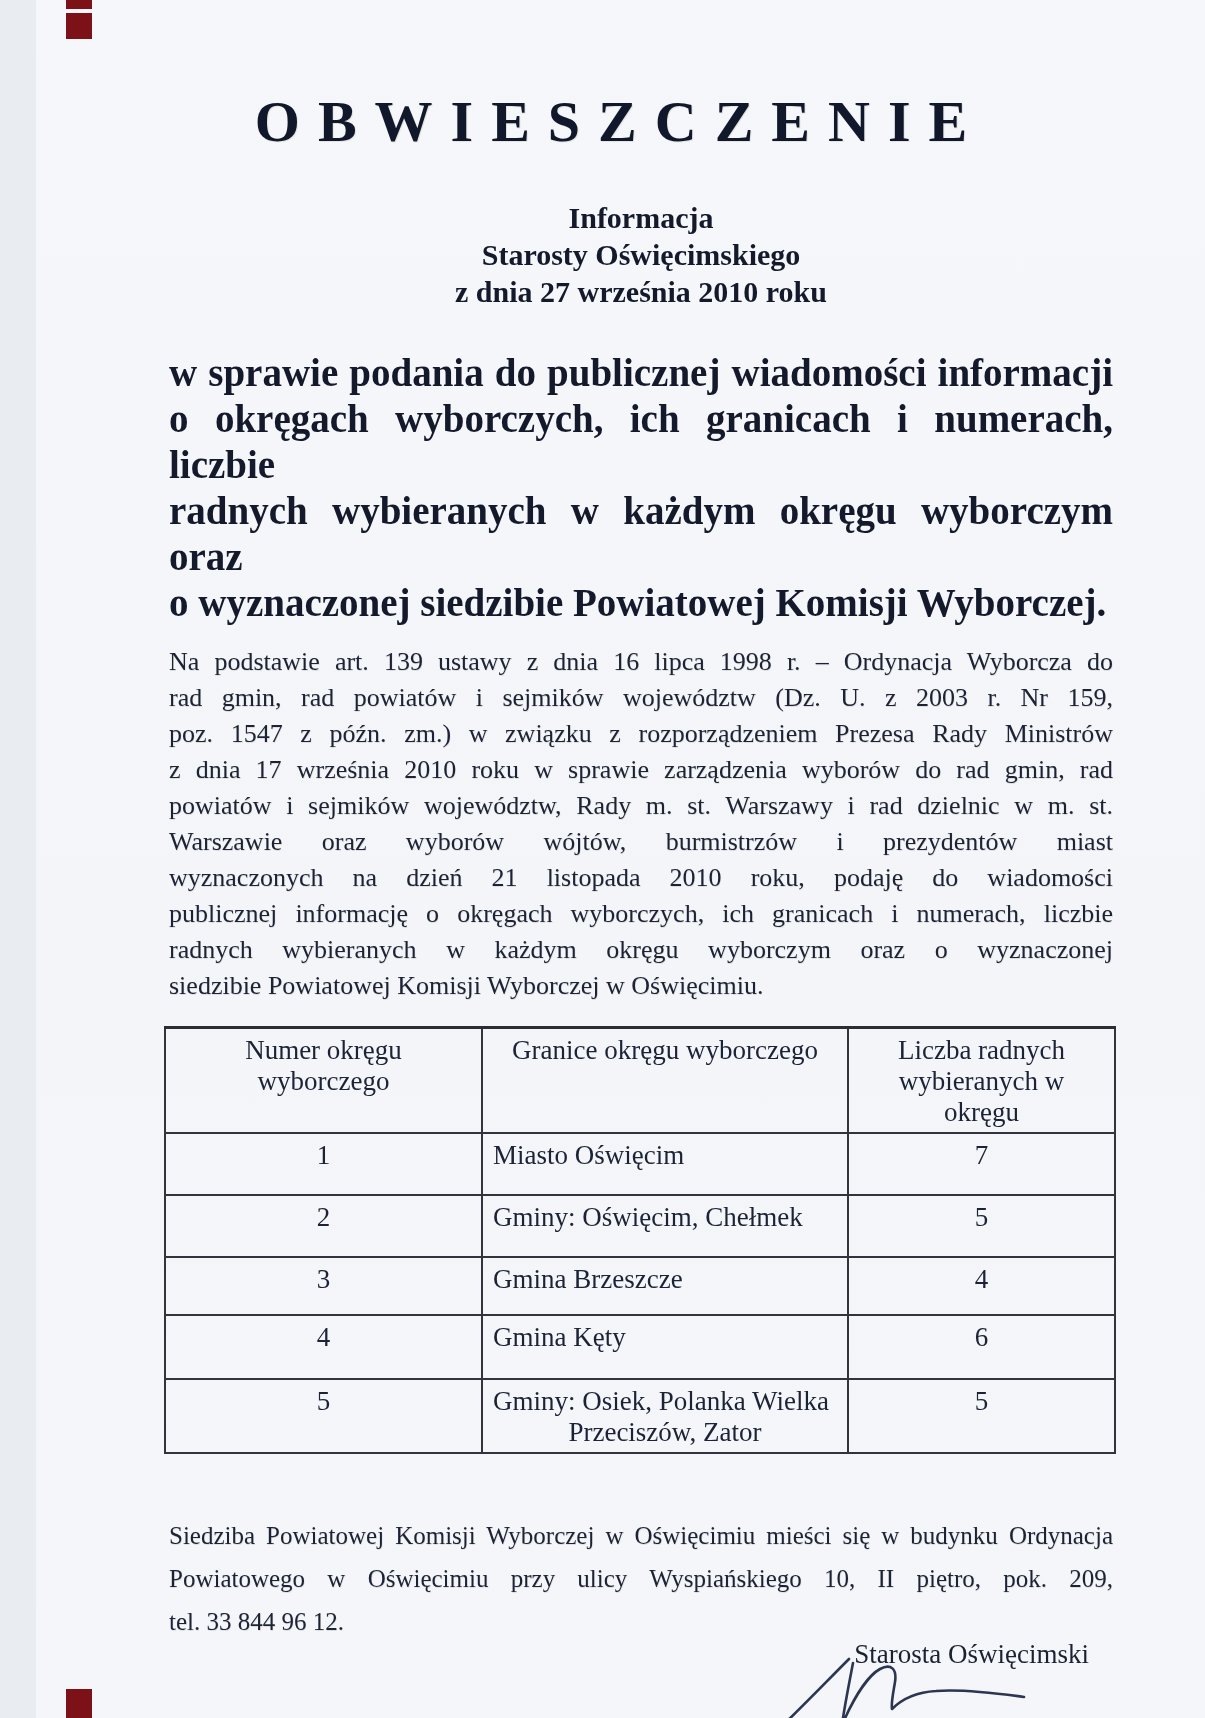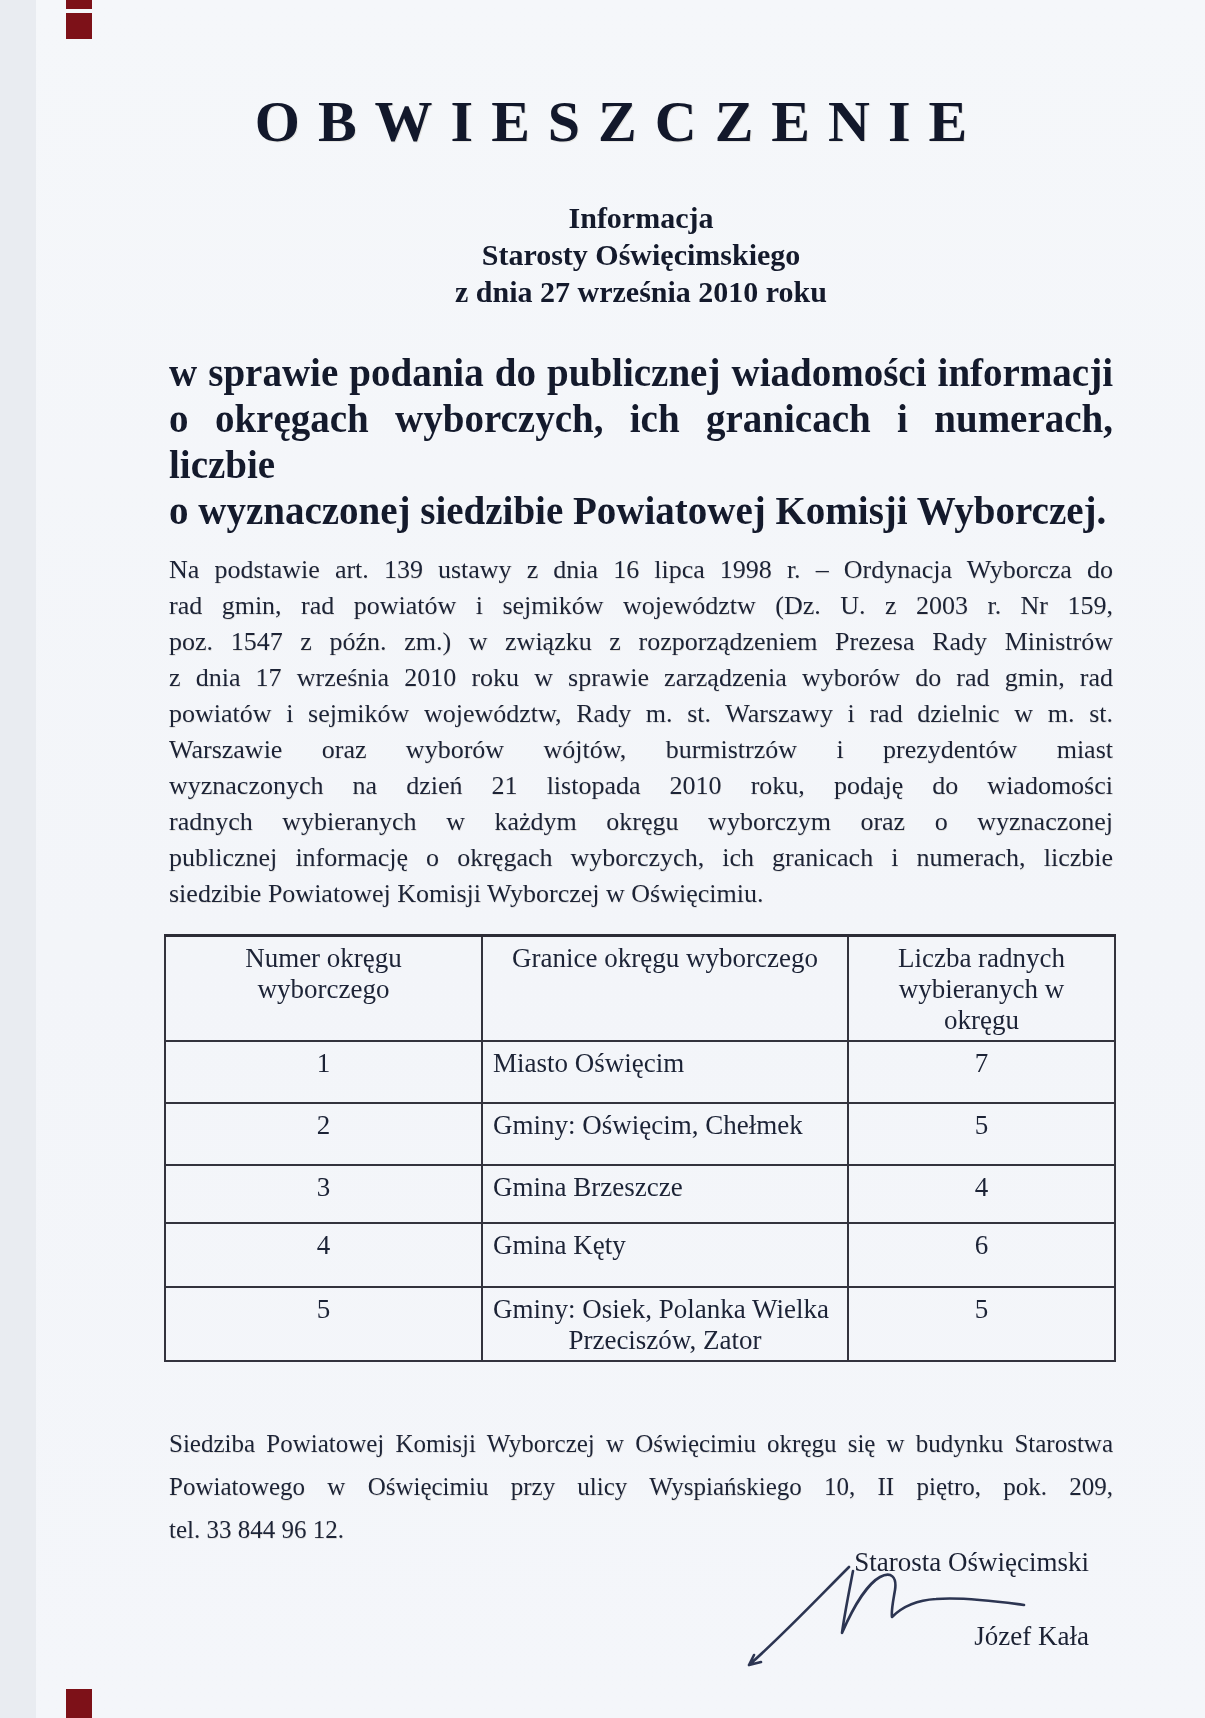--- a/index.html
+++ b/index.html
@@ -147,33 +147,34 @@
 
     <div class="subtitle">
       <div>Informacja</div>
       <div>Starosty Oświęcimskiego</div>
       <div>z dnia 27 września 2010 roku</div>
     </div>
 
     <div class="lead">
       <div class="ln">w sprawie podania do publicznej wiadomości informacji</div>
       <div class="ln">o okręgach wyborczych, ich granicach i numerach, liczbie</div>
+      <div class="ln">radnych wybieranych w każdym okręgu wyborczym oraz</div>
       <div class="ln last">o wyznaczonej siedzibie Powiatowej Komisji Wyborczej.</div>
     </div>
 
     <div class="bodytext">
       <div class="ln">Na podstawie art. 139 ustawy z dnia 16 lipca 1998 r. – Ordynacja Wyborcza do</div>
       <div class="ln">rad gmin, rad powiatów i sejmików województw (Dz. U. z 2003 r. Nr 159,</div>
       <div class="ln">poz. 1547 z późn. zm.) w związku z rozporządzeniem Prezesa Rady Ministrów</div>
       <div class="ln">z dnia 17 września 2010 roku w sprawie zarządzenia wyborów do rad gmin, rad</div>
       <div class="ln">powiatów i sejmików województw, Rady m. st. Warszawy i rad dzielnic w m. st.</div>
       <div class="ln">Warszawie oraz wyborów wójtów, burmistrzów i prezydentów miast</div>
       <div class="ln">wyznaczonych na dzień 21 listopada 2010 roku, podaję do wiadomości</div>
+      <div class="ln">publicznej informację o okręgach wyborczych, ich granicach i numerach, liczbie</div>
       <div class="ln">radnych wybieranych w każdym okręgu wyborczym oraz o wyznaczonej</div>
-      <div class="ln">publicznej informację o okręgach wyborczych, ich granicach i numerach, liczbie</div>
       <div class="ln last">siedzibie Powiatowej Komisji Wyborczej w Oświęcimiu.</div>
     </div>
 
     <table class="okregi">
       <colgroup>
           <col class="c1">
           <col class="c2">
           <col class="c3">
         </colgroup>
       <thead>
@@ -212,21 +213,21 @@
           <td class="gran">
             <div>Gminy: Osiek, Polanka Wielka</div>
             <div class="gran-line2">Przeciszów, Zator</div>
           </td>
           <td class="cnt">5</td>
         </tr>
       </tbody>
     </table>
 
     <div class="siedziba">
-      <div class="ln">Siedziba Powiatowej Komisji Wyborczej w Oświęcimiu okręgu się w budynku Starostwa</div>
+      <div class="ln">Siedziba Powiatowej Komisji Wyborczej w Oświęcimiu mieści się w budynku Ordynacja</div>
       <div class="ln">Powiatowego w Oświęcimiu przy ulicy Wyspiańskiego 10, II piętro, pok. 209,</div>
       <div class="ln last">tel. 33 844 96 12.</div>
     </div>
 
     <div class="sigblock">
       <div class="sig-role">Starosta Oświęcimski</div>
       <svg class="sig-svg" width="300" height="112" viewBox="0 0 300 112">
         <g fill="none" stroke="#2c3552" stroke-width="2.6" stroke-linecap="round" stroke-linejoin="round">
           <path d="M8 106 l12 -3 m-12 3 l5 -10 m-5 10 C 40 78, 78 38, 108 8"></path>
           <path d="M112 12 c -5 26 -9 46 -11 62 c 13 -30 27 -50 38 -56 c 11 -6 17 0 15 13 c -2 12 -4 21 -3 27 c 11 -11 26 -17 44 -18 c 24 -2 52 1 88 6"></path>

